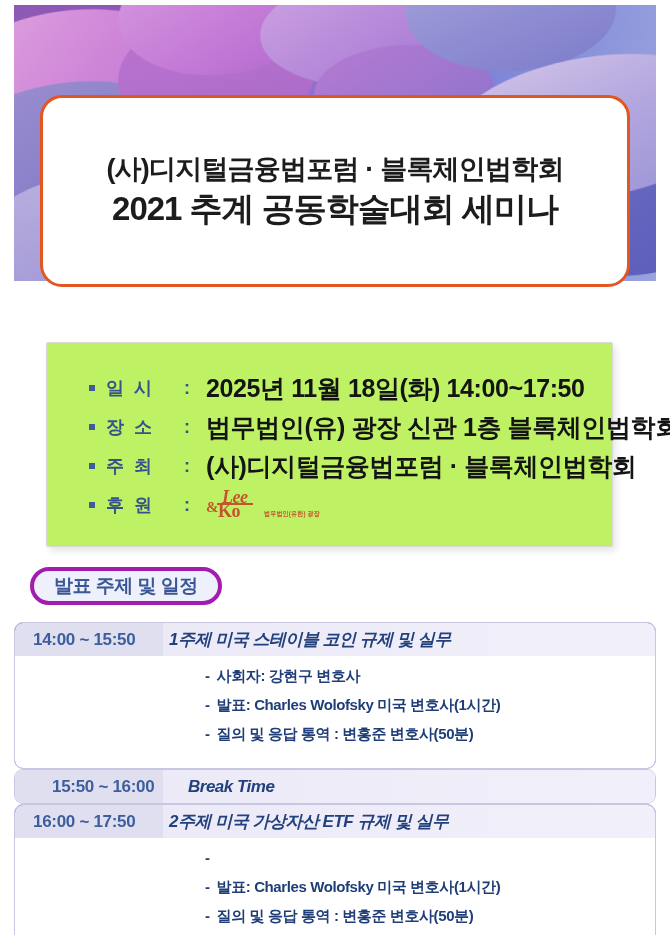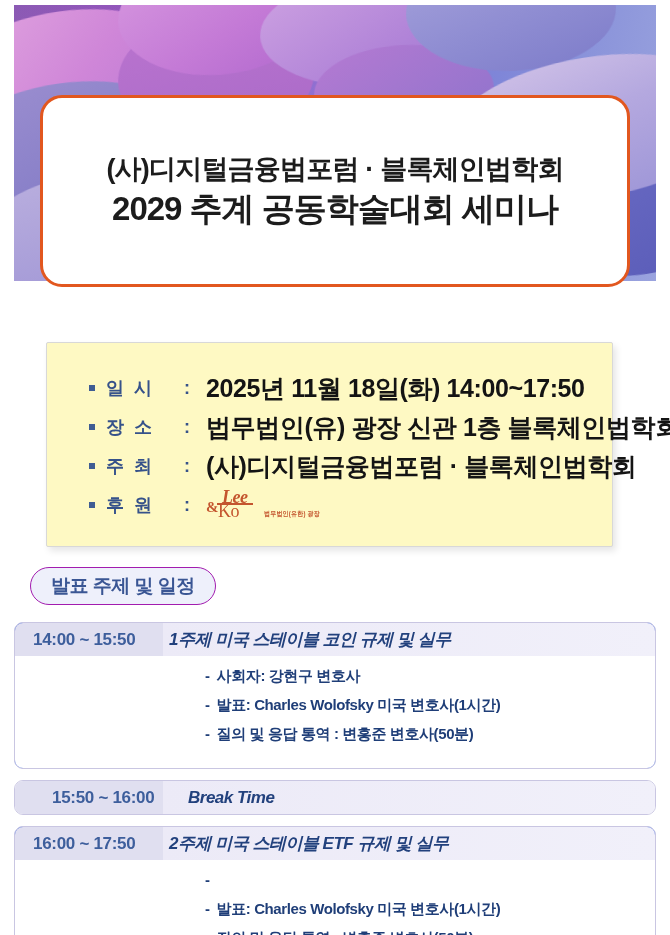--- a/index.html
+++ b/index.html
@@ -147,21 +147,21 @@
     white-space: nowrap;
   }
 
   
   .info-box {
     position: absolute;
     left: 46px;
     top: 342px;
     width: 567px;
     height: 205px;
-    background: #fef9c3;
+    background: #bef264;
     border: 1px solid #d8d8d8;
     border-radius: 2px;
     box-shadow: 3px 4px 7px rgba(0,0,0,0.10);
     padding: 26px 0 0 42px;
   }
 
   .info-row {
     display: flex;
     align-items: center;
     height: 38px;
@@ -228,21 +228,21 @@
     left: 0px; top: 11px;
     font-family: "Liberation Serif", serif;
     font-size: 15px;
     font-weight: 700;
   }
   .lk-ko {
     position: absolute;
     left: 12px; top: 13px;
     font-family: "Liberation Serif", serif;
     font-size: 18px;
-    font-weight: 400;
+    font-weight: 700;
     letter-spacing: -0.5px;
   }
   .lk-bar {
     position: absolute;
     left: 11px; top: 15px;
     width: 36px; height: 1.5px;
     background: #c4552e;
   }
   .lk-sub {
     font-size: 6px;
@@ -255,21 +255,21 @@
   }
 
   
   .section-pill {
     position: absolute;
     left: 30px;
     top: 567px;
     height: 38px;
     padding: 0 20px;
     background: #eef0fb;
-    border: 1px solid #a21caf;
+    border: 4px solid #a21caf;
     border-radius: 19px;
     display: flex;
     align-items: center;
     font-size: 19px;
     font-weight: 700;
     color: #3a5694;
     letter-spacing: -0.5px;
   }
 
   
@@ -278,21 +278,20 @@
     left: 14px;
     top: 622px;
     width: 642px;
   }
 
   .sched-block {
     border: 1px solid #c9c6e2;
     border-radius: 9px;
     overflow: hidden;
     background: #1d4ed8;
-    margin-bottom: 11px;
   }
 
   .sched-head {
     display: flex;
     align-items: center;
     height: 33px;
     background: linear-gradient(90deg, #e0dff0 0%, #e0dff0 148px, #eceaf7 148px, #f1f0fa 100%);
   }
 
   .sched-time {
@@ -358,21 +357,21 @@
     <div class="blob b9"></div>
     <div class="blob b4"></div>
     <div class="blob b8"></div>
     <div class="blob b5"></div>
     <div class="blob b6"></div>
     <div class="blob b7"></div>
   </div>
 
   <div class="title-card">
     <div class="title-line1">(사)디지털금융법포럼 · 블록체인법학회</div>
-    <div class="title-line2">2029 추계 공동학술대회 세미나</div>
+    <div class="title-line2">2021 추계 공동학술대회 세미나</div>
   </div>
 
   <div class="info-box">
 
     <div class="info-row">
       <span class="bullet"></span>
       <span class="info-label">일 시</span>
       <span class="info-colon">:</span>
       <span class="info-value">2025년 11월 18일(화) 14:00~17:50</span>
     </div>
@@ -436,21 +435,21 @@
     <div class="sched-block is-break">
       <div class="sched-head">
         <span class="sched-time">15:50 ~ 16:00</span>
         <span class="sched-topic">Break Time</span>
       </div>
     </div>
 
     <div class="sched-block">
       <div class="sched-head">
         <span class="sched-time">16:00 ~ 17:50</span>
-        <span class="sched-topic">2주제 미국 스테이블 ETF 규제 및 실무</span>
+        <span class="sched-topic">2주제 미국 가상자산 ETF 규제 및 실무</span>
       </div>
       <div class="sched-body">
         <div class="sched-item">
           <span class="dash">-</span>
         </div>
         <div class="sched-item">
           <span class="dash">-</span>
           <span>발표: Charles Wolofsky 미국 변호사(1시간)</span>
         </div>
         <div class="sched-item">

